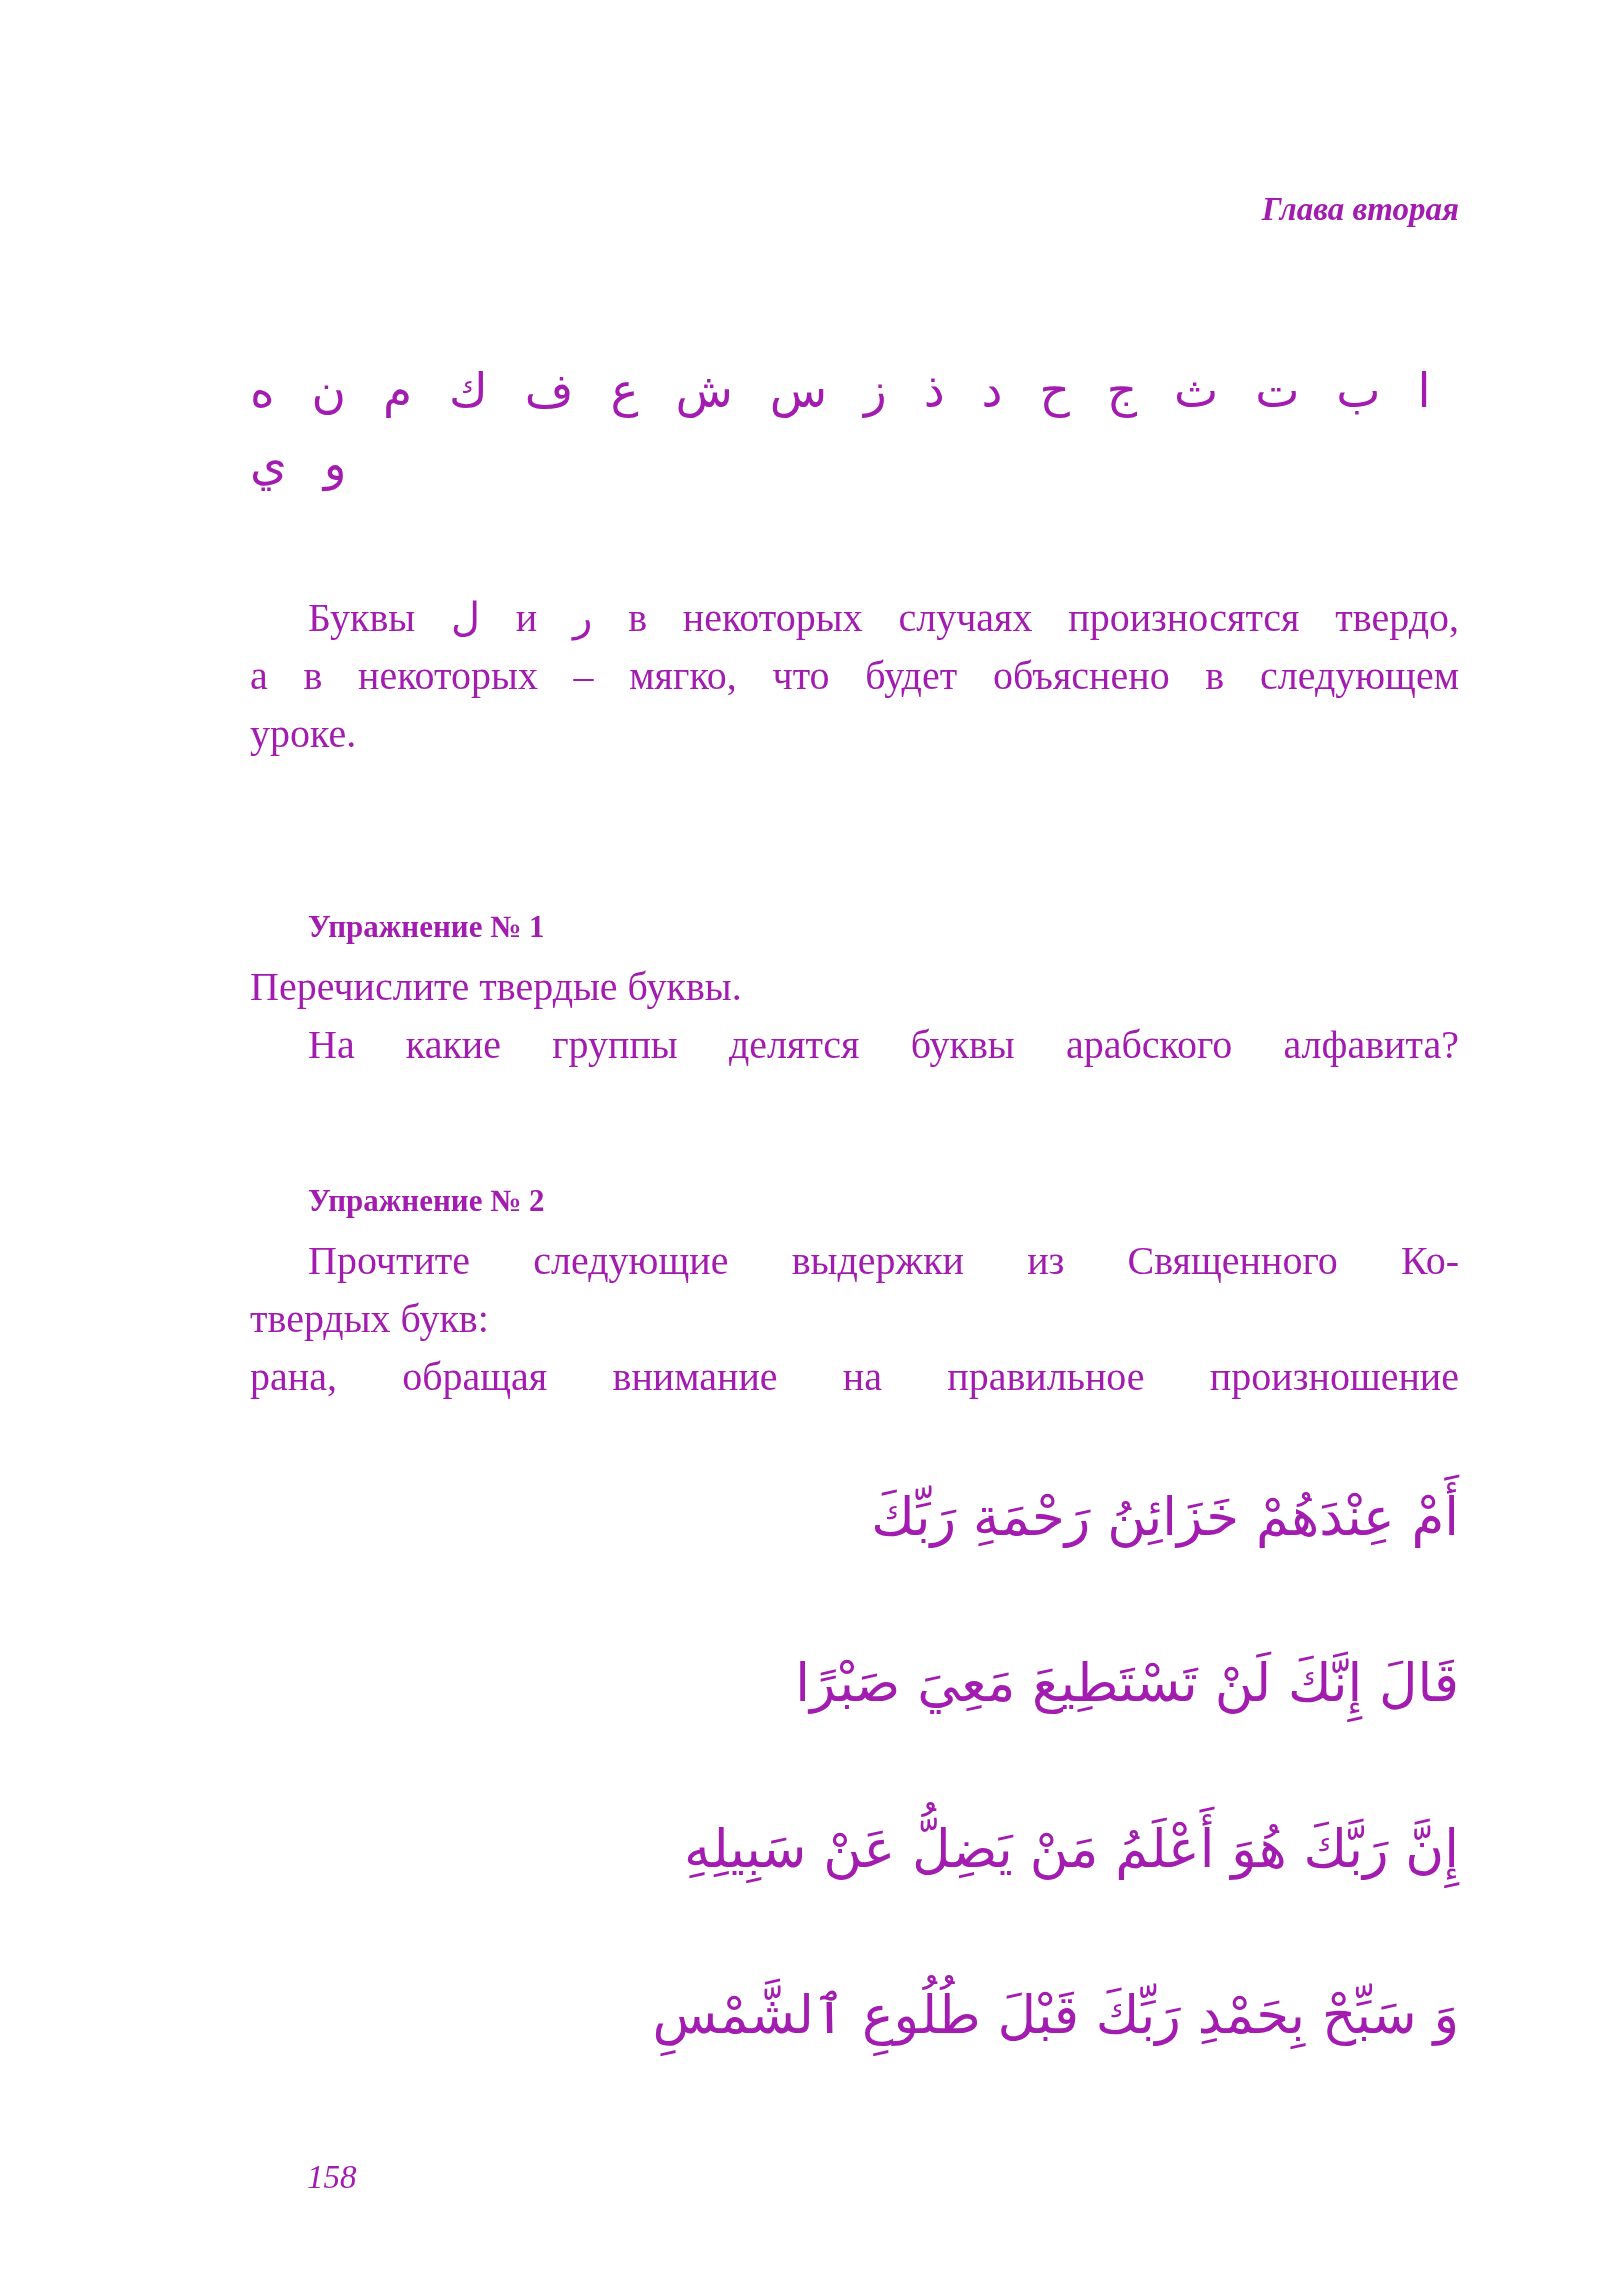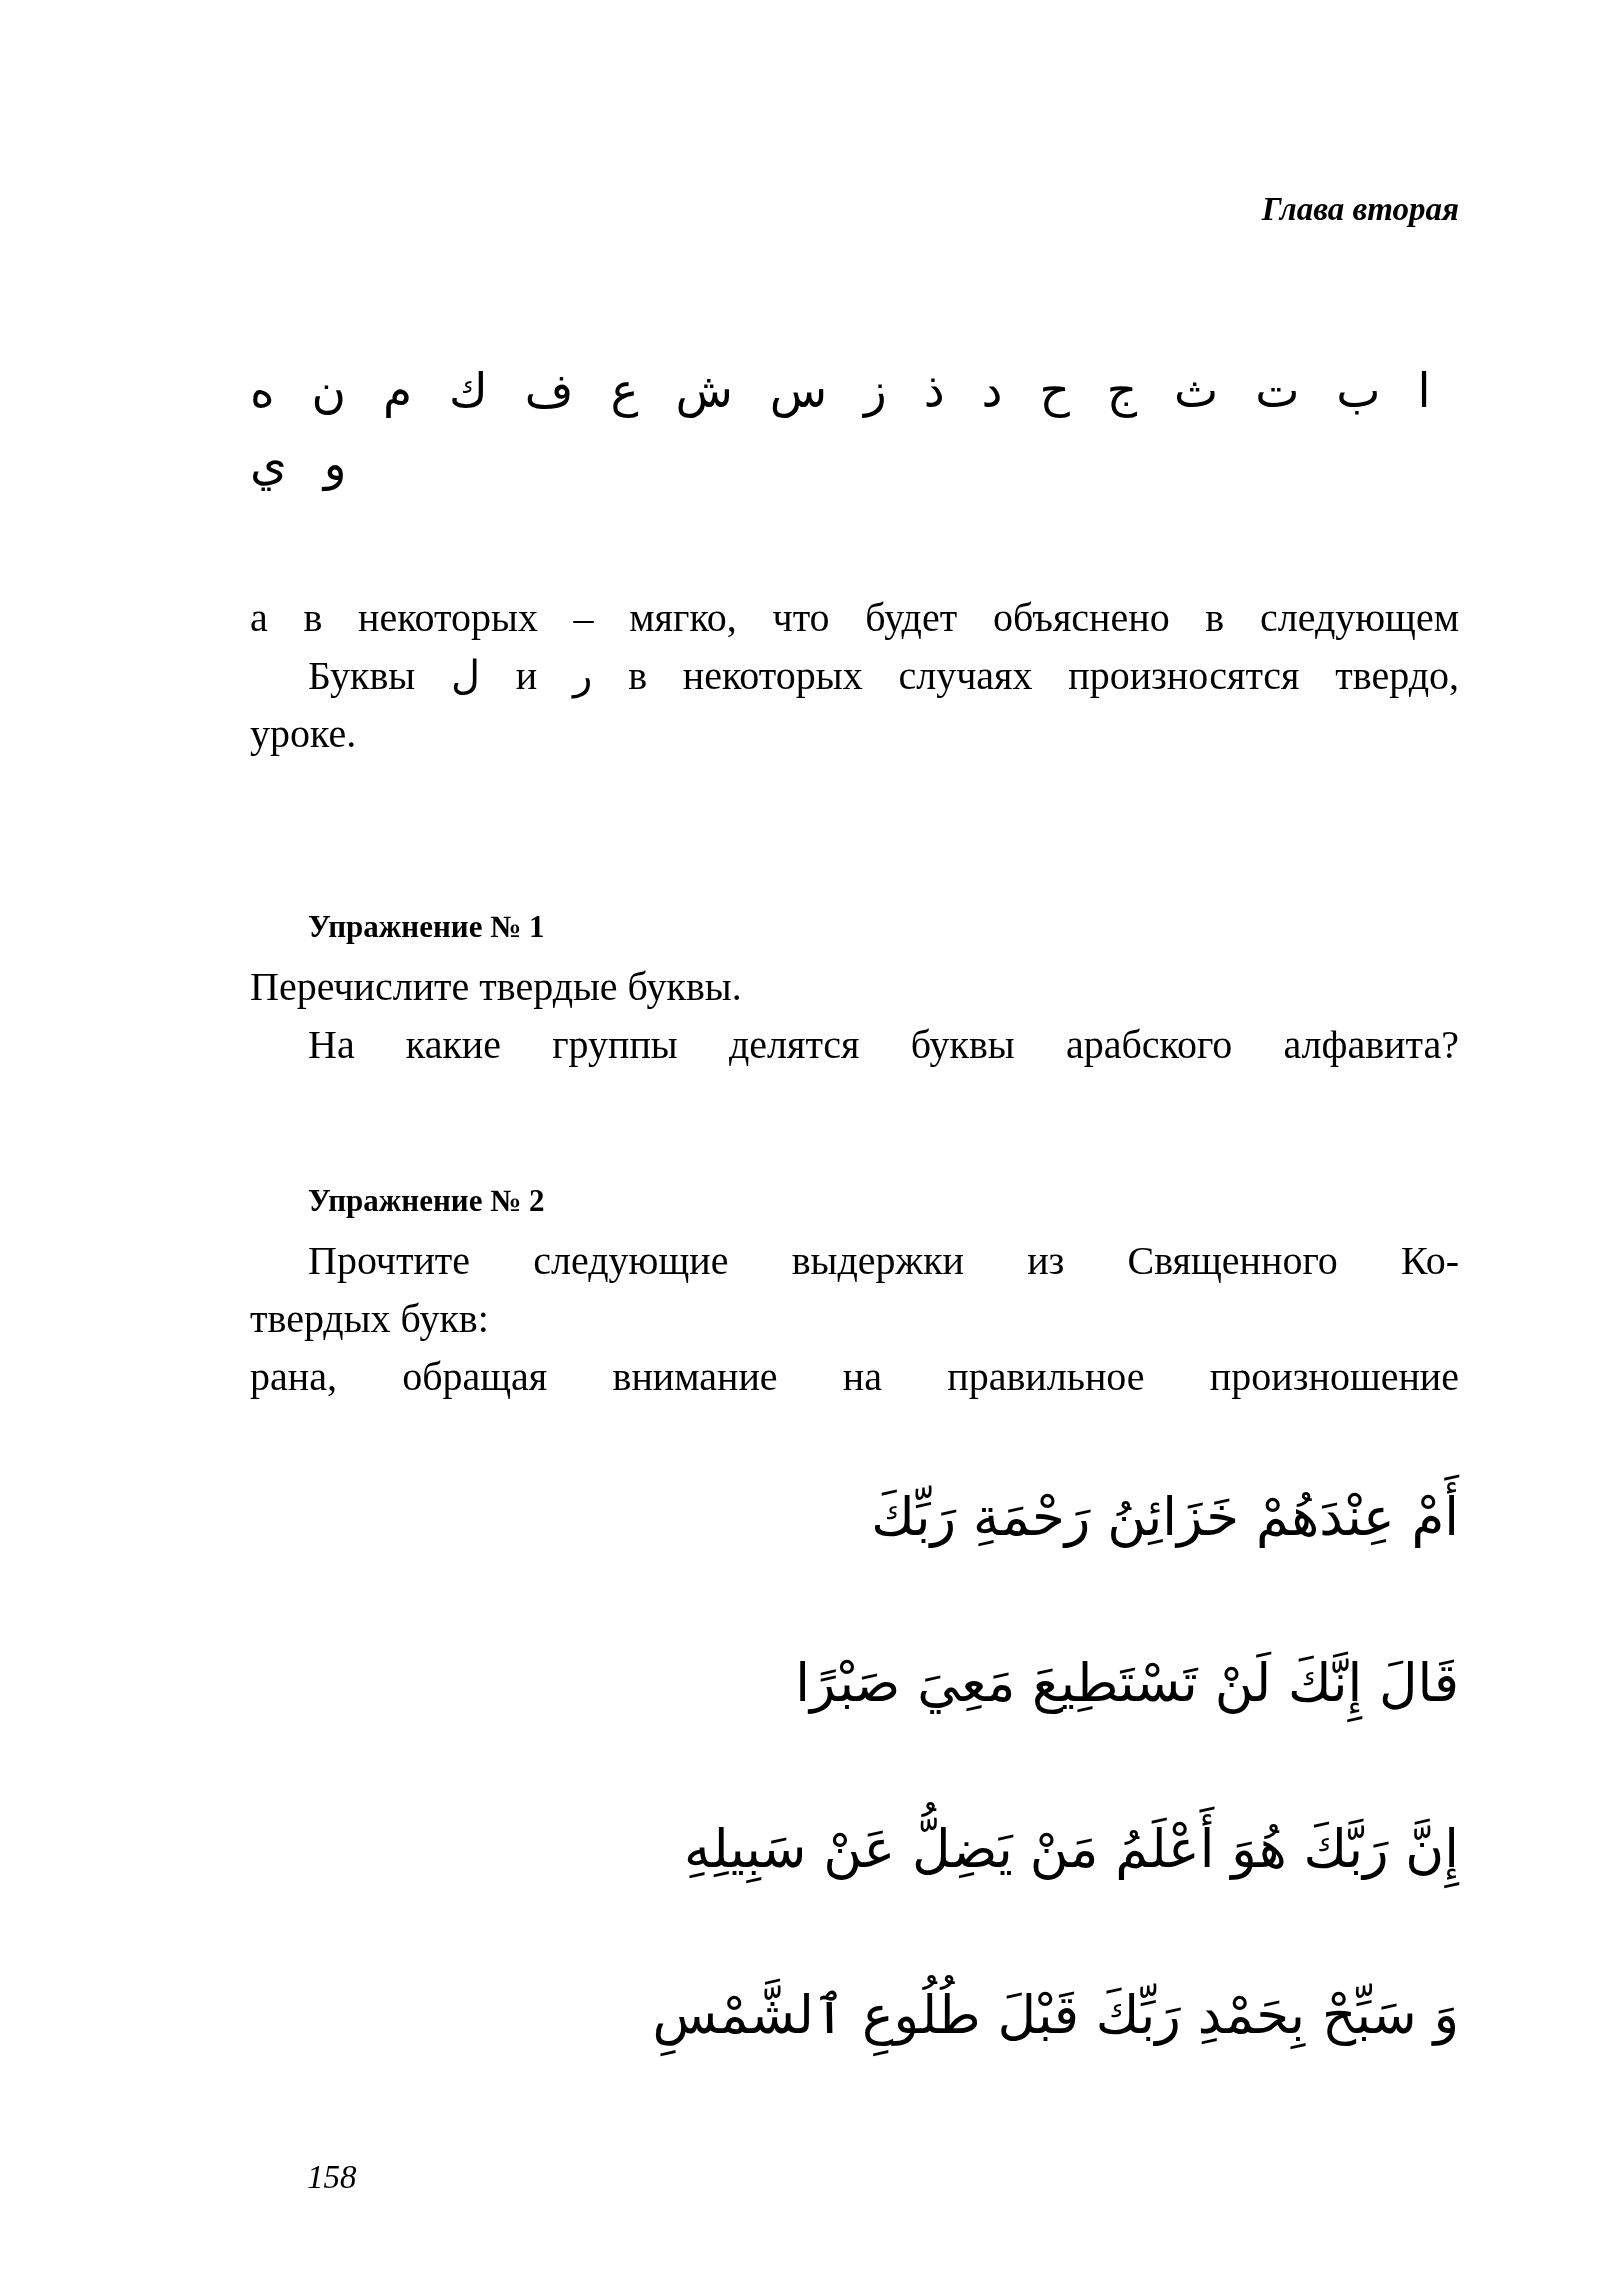--- a/index.html
+++ b/index.html
@@ -6,21 +6,21 @@
     margin: 0;
     padding: 0;
     background: #e8e8e8;
   }
   .page {
     position: relative;
     width: 1621px;
     height: 2288px;
     margin: 0 auto;
     background: #ffffff;
-    color: #000000;
+    color: #a21caf;
     font-family: "Liberation Serif", "DejaVu Serif", serif;
     box-sizing: border-box;
     padding: 0 162px 0 250px;
     overflow: hidden;
   }
   .chapter-header {
     margin-top: 189px;
     text-align: right;
     font-style: italic;
     font-weight: bold;
@@ -82,22 +82,22 @@
 </head>
 <body>
 
 <div class="page">
 
   <div class="chapter-header">Глава вторая</div>
 
   <div class="alphabet-line arabic">ا ب ت ث ج ح د ذ ز س ش ع ف ك م ن ه و ي</div>
 
   <div class="intro-paragraph body-text">
+    <div class="line justify indent">Буквы ل и ر в некоторых случаях произносятся твердо,</div>
     <div class="line justify">а в некоторых – мягко, что будет объяснено в следующем</div>
-    <div class="line justify indent">Буквы ل и ر в некоторых случаях произносятся твердо,</div>
     <div class="line">уроке.</div>
   </div>
 
   <div class="exercise-title">Упражнение № 1</div>
 
   <div class="exercise-body body-text">
     <div class="line">Перечислите твердые буквы.</div>
     <div class="line justify indent">На какие группы делятся буквы арабского алфавита?</div>
   </div>
 

